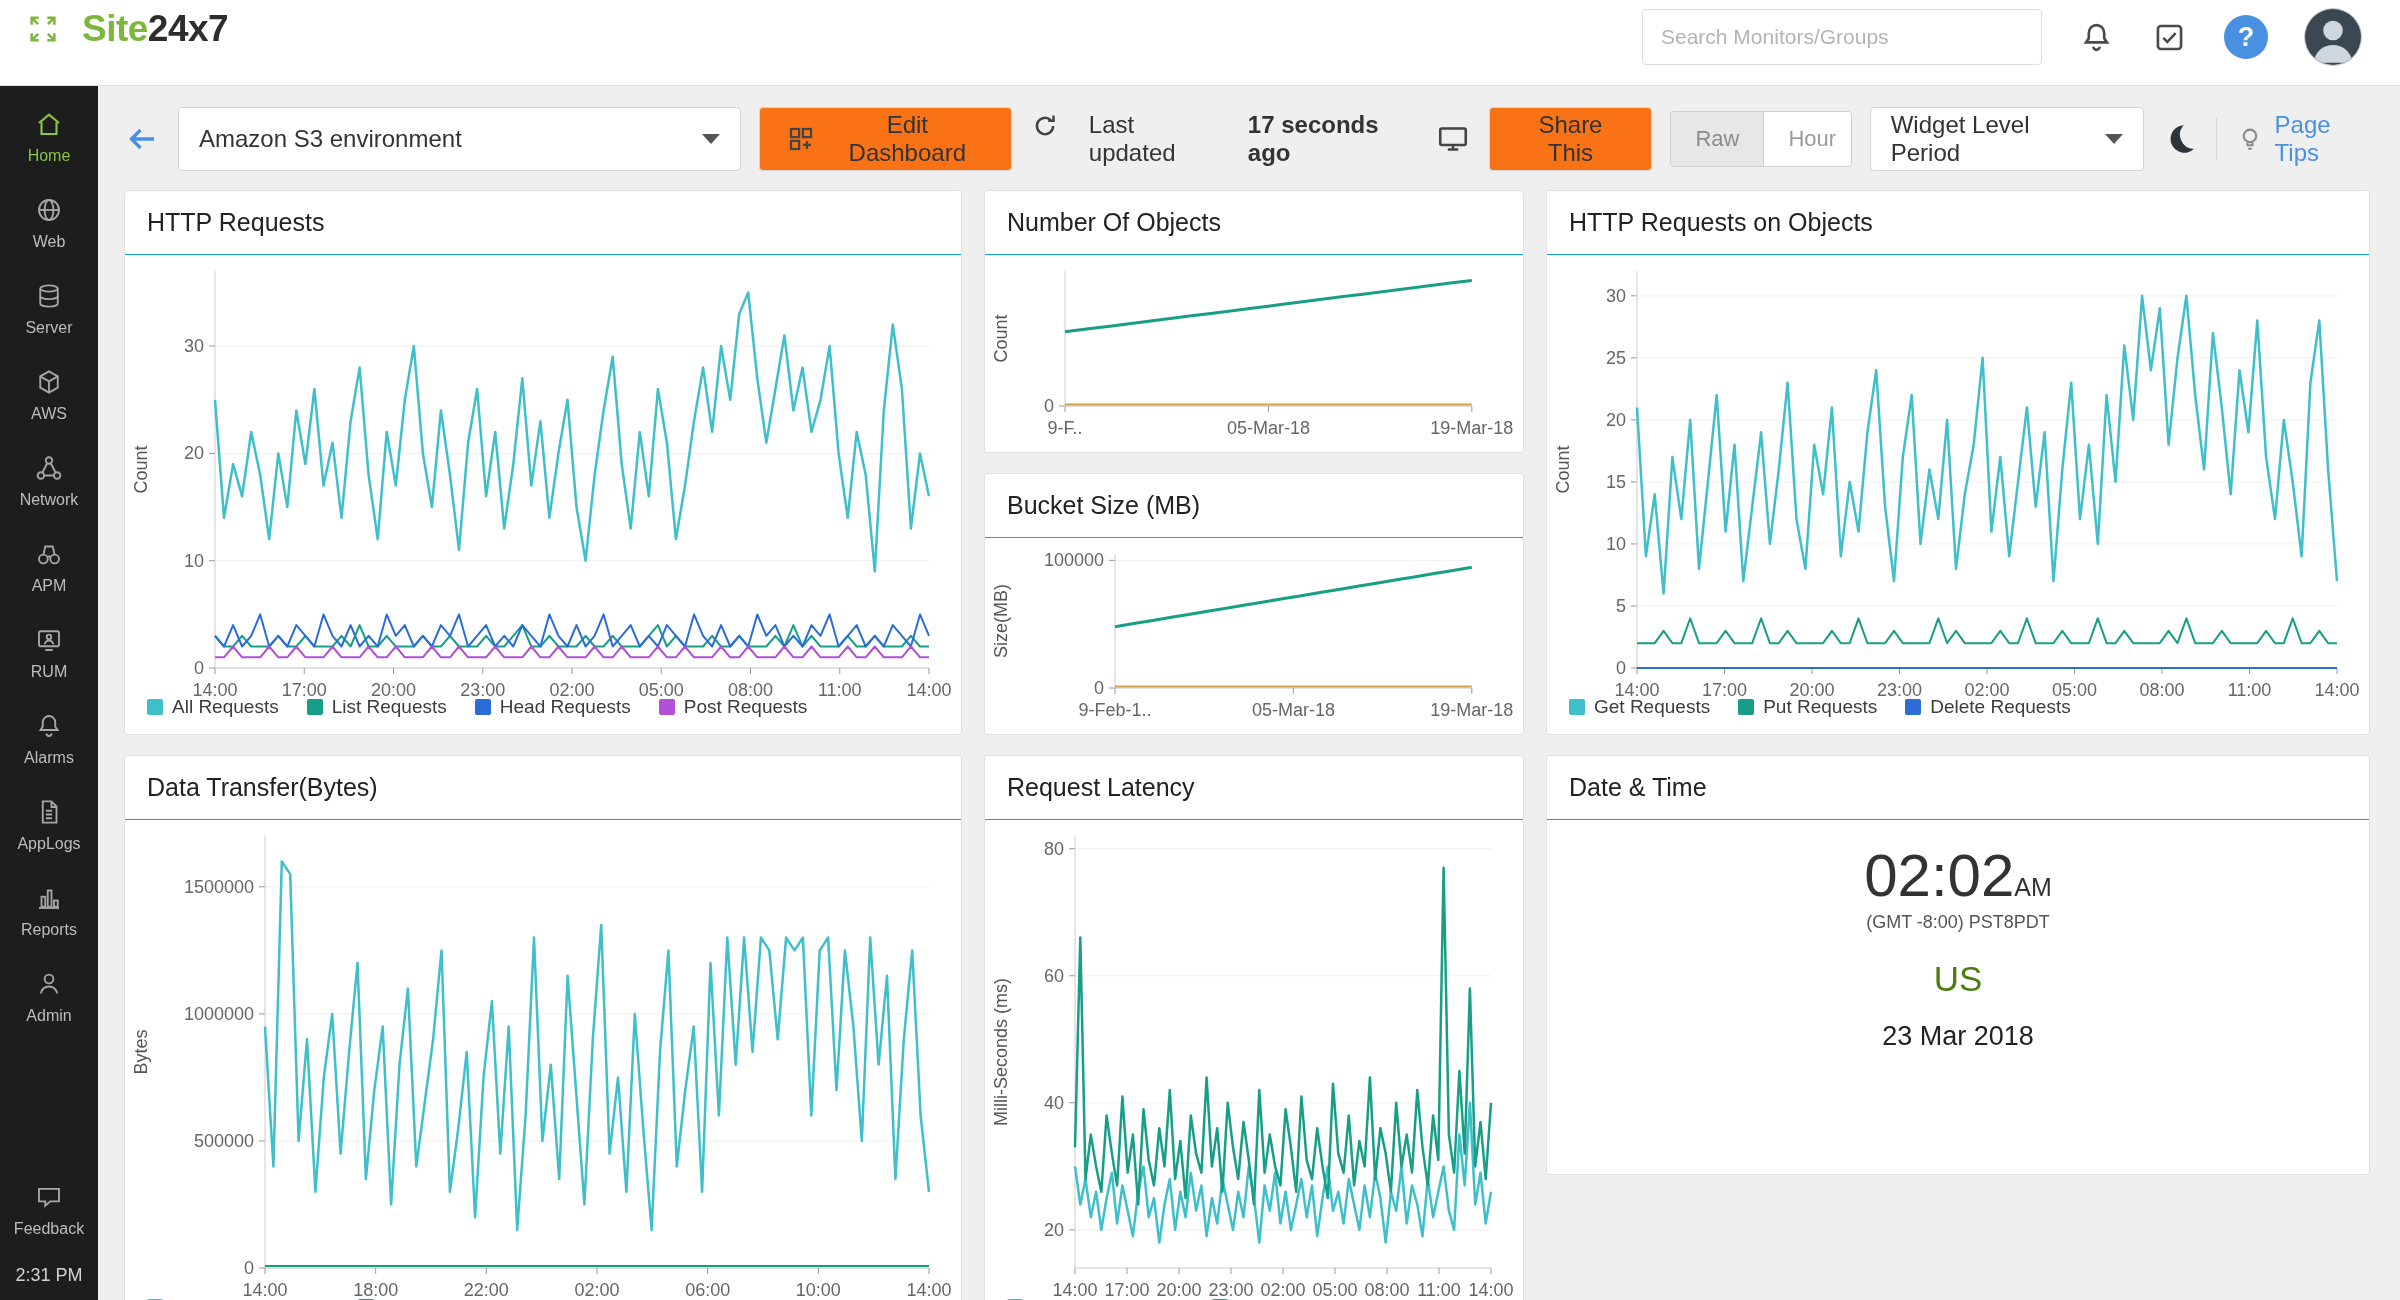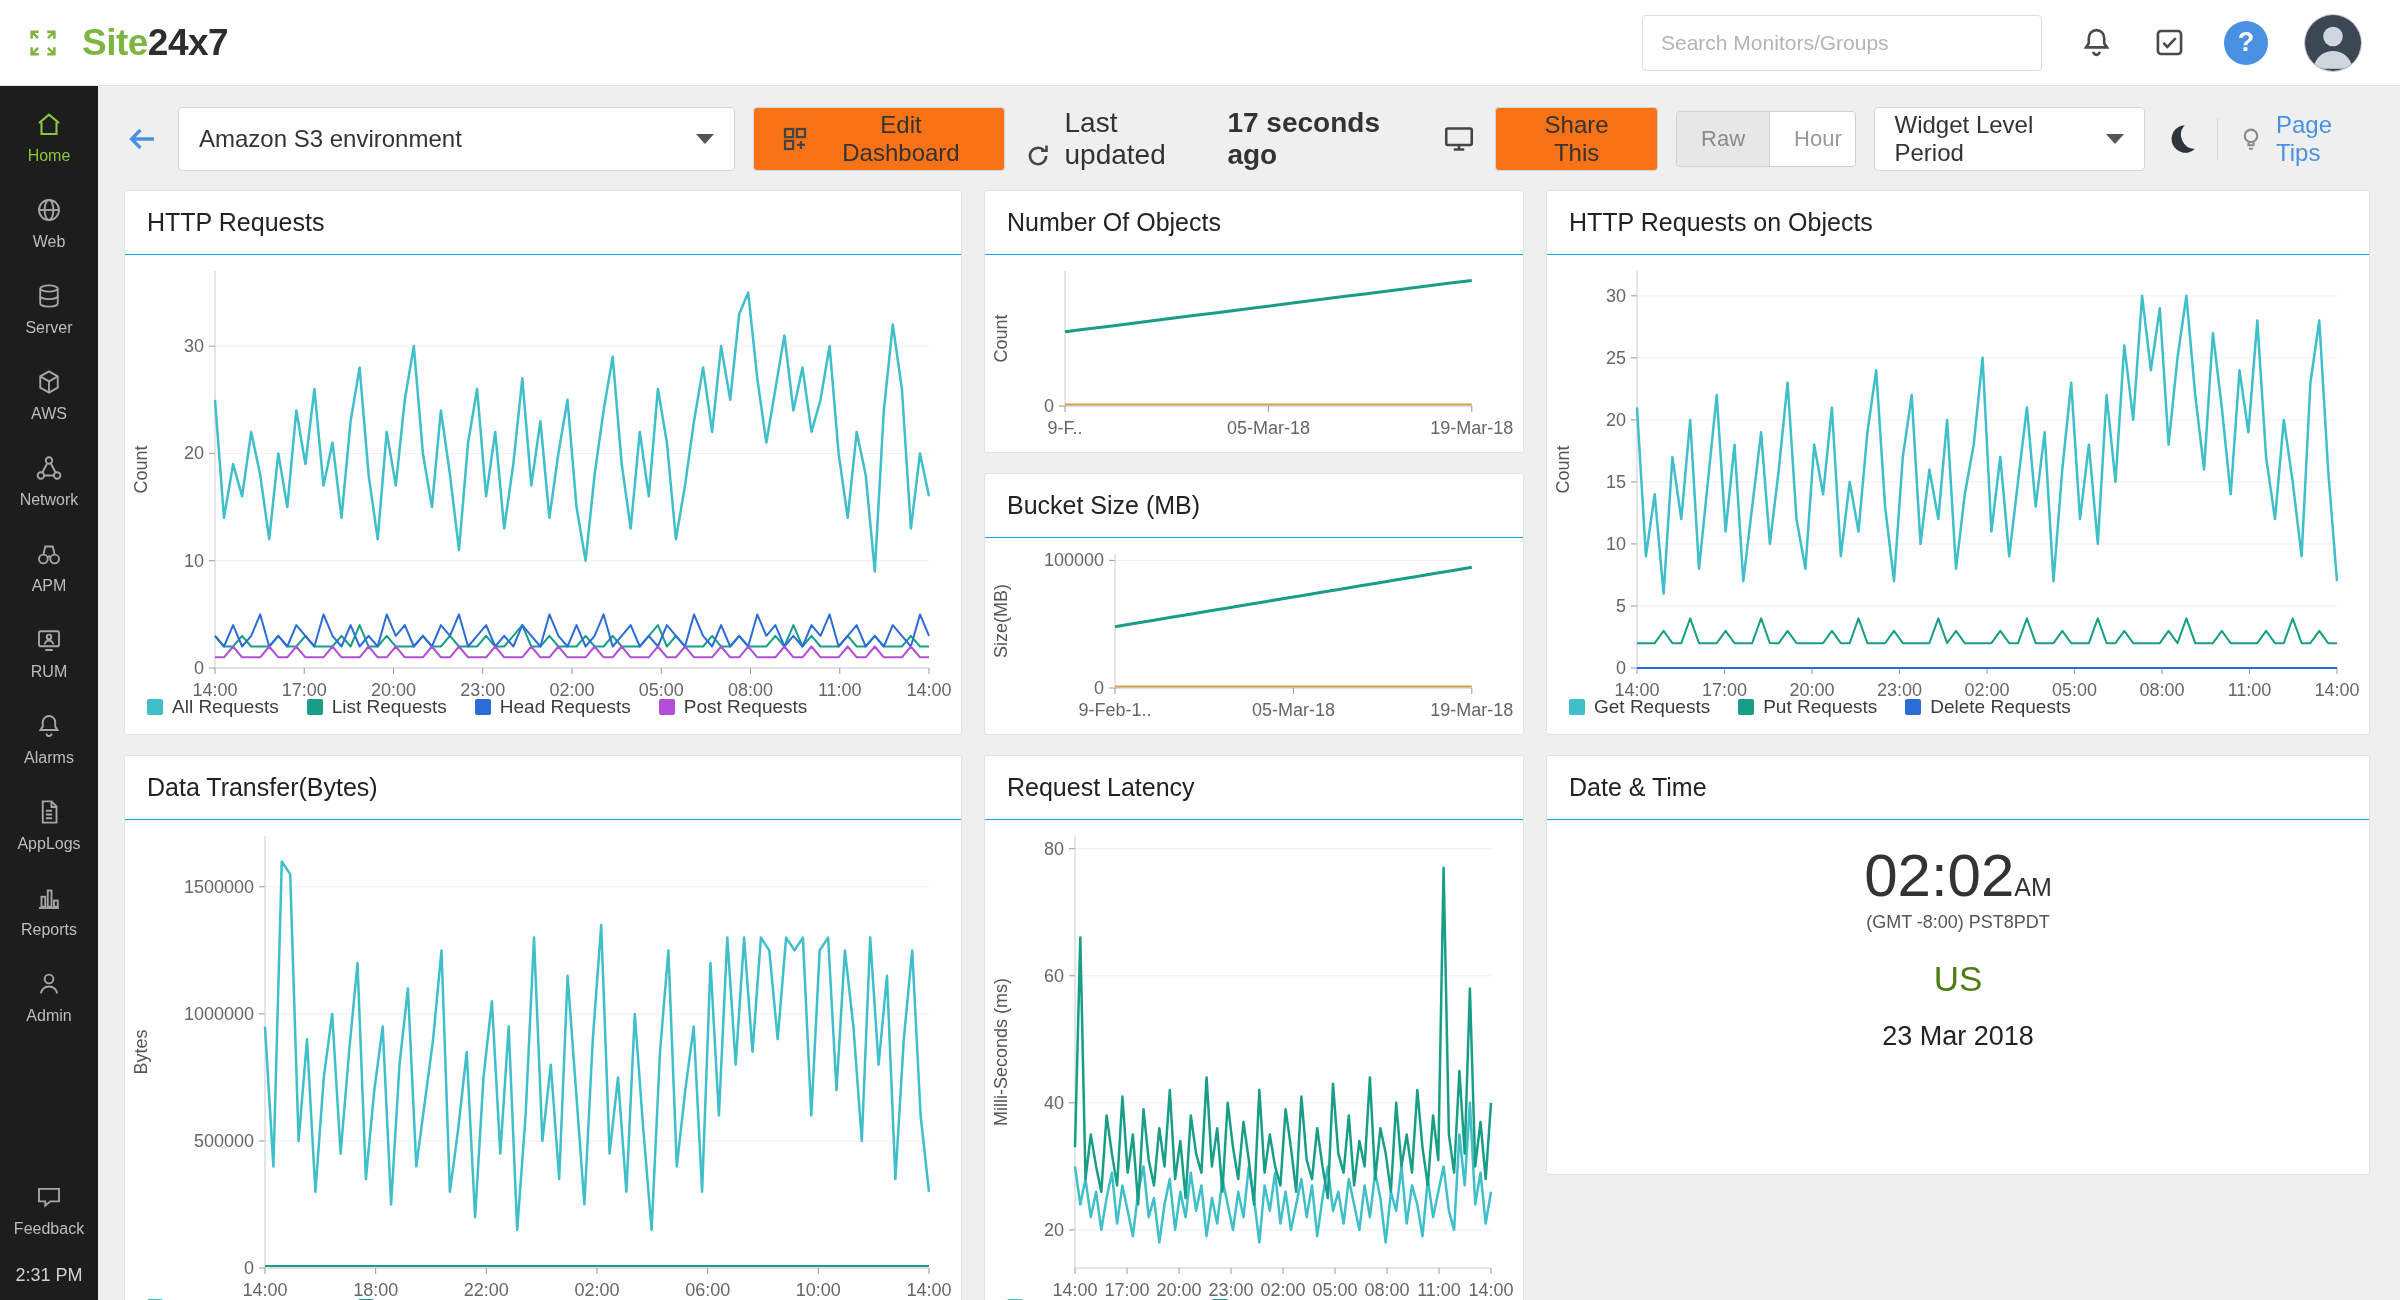--- a/index.html
+++ b/index.html
@@ -1,19 +1,19 @@
 <!DOCTYPE html>
 <html><head>
 <meta charset="utf-8">
 <style>
   *{margin:0;padding:0;box-sizing:border-box}
   html,body{width:2400px;height:1300px;overflow:hidden}
   body{font-family:"Liberation Sans",sans-serif;background:#efefef;color:#333}
   
-  .topbar{height:86px;background:#fff;border-bottom:1px solid #e2e2e2;display:flex;align-items:center;justify-content:space-between;padding:0 38px 0 26px;position:relative;z-index:9}
+  .topbar{height:86px;background:#fff;border-bottom:1px solid #e2e2e2;display:flex;align-items:flex-start;justify-content:space-between;padding:8px 38px 0 26px;position:relative;z-index:9}
   .tb-left{display:flex;align-items:center;gap:22px}
   .logo{font-size:37px;font-weight:bold;letter-spacing:-.5px;cursor:pointer}
   .lg-green{color:#7cb63f}.lg-dark{color:#2d2d2d}
   .tb-right{display:flex;align-items:center;gap:36px}
   .search{width:400px;height:56px;border:1px solid #ddd;border-radius:4px;padding:0 18px;font-size:21px;color:#444;outline:none;background:#fff}
   .search::placeholder{color:#b4b4b4}
   .tb-ic{display:flex;cursor:pointer;color:#4a4a4a}
   .tb-ic svg{width:37px;height:37px}
   .help-ic{width:44px;height:44px;border-radius:50%;background:#4a90e2;color:#fff;display:flex;align-items:center;justify-content:center;font-size:27px;font-weight:bold;cursor:pointer}
   .avatar{width:58px;height:58px;border-radius:50%;overflow:hidden;border:1px solid #c9c9c9;cursor:pointer}
@@ -34,21 +34,21 @@
   .main{flex:1;padding:18px 26px 0;overflow:hidden}
   
   .toolbar{display:flex;align-items:center;gap:18px;height:70px;margin-bottom:16px}
   .back{color:#4a90e2;display:flex;cursor:pointer}
   .back svg{width:36px;height:36px}
   .select{background:#fff;border:1px solid #d5d5d5;border-radius:4px;height:64px;display:flex;align-items:center;justify-content:space-between;padding:0 20px;font-size:24px;color:#333;cursor:pointer}
   .dash-select{width:590px}
   .period-select{width:286px}
   .caret{width:0;height:0;border-left:9px solid transparent;border-right:9px solid transparent;border-top:10px solid #555;margin-left:22px}
   .btn{background:#f97316;border:1px solid #d5d5d5;border-radius:4px;height:64px;display:flex;align-items:center;gap:14px;padding:0 26px;font-size:24px;color:#333;cursor:pointer;font-family:inherit}
-  .updated{display:flex;align-items:flex-end;gap:12px;font-size:28px;color:#333;margin-left:auto}
+  .updated{display:flex;align-items:flex-start;gap:29px;font-size:24px;color:#333;margin-left:auto}
   .updated b{font-weight:bold}
   .ic{display:flex;color:#444}
   .ic svg{width:30px;height:30px}
   .ic.big svg{width:36px;height:36px}
   .segmented{display:flex;border:1px solid #cfcfcf;border-radius:4px;overflow:hidden;height:56px}
   .seg{padding:0 24px;line-height:54px;font-size:22px;color:#9a9a9a;background:#fff;cursor:pointer}
   .seg-active{background:#e7e7e7;color:#8b8b8b;border-right:1px solid #cfcfcf}
   .vsep{width:1px;height:42px;background:#d7d7d7}
   .pagetips{display:flex;align-items:center;gap:10px;color:#4a90e2;font-size:24px;cursor:pointer}
   .pagetips .ic{color:#8a8a8a}

